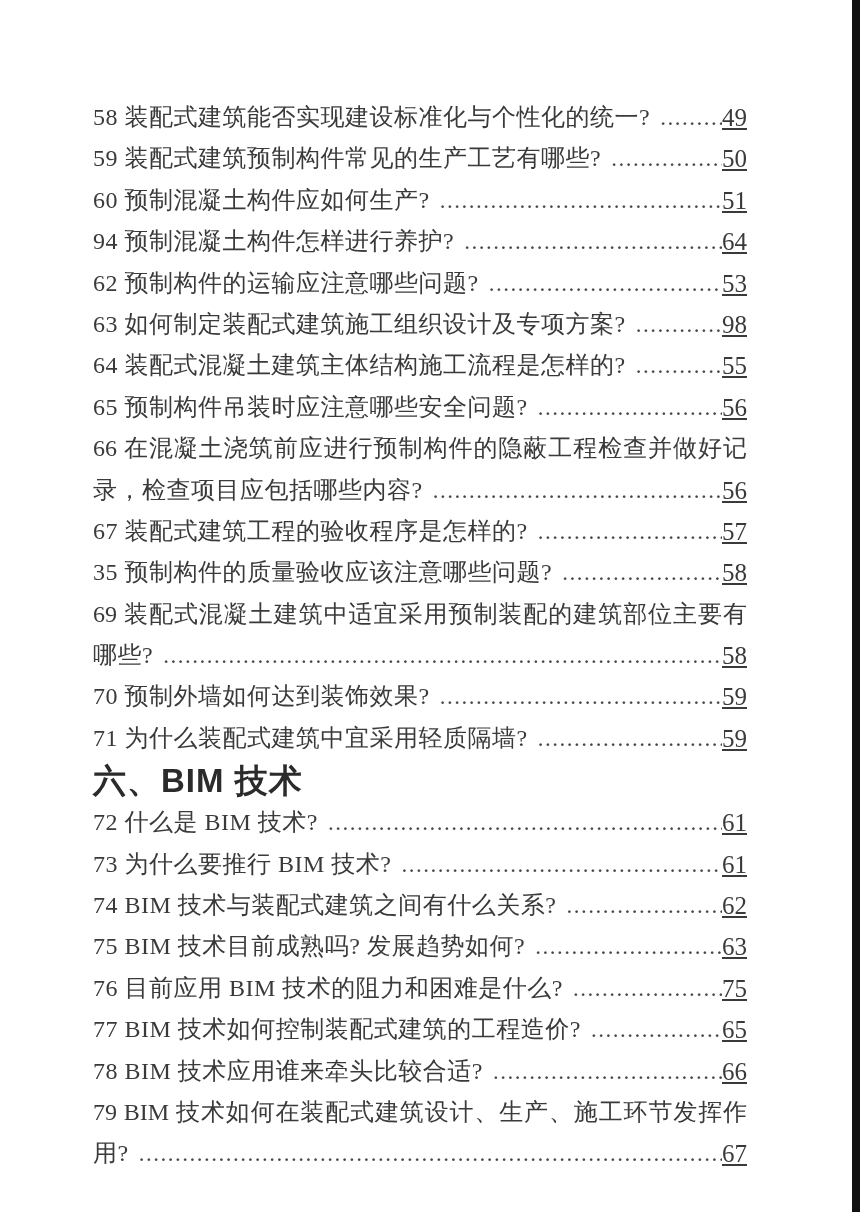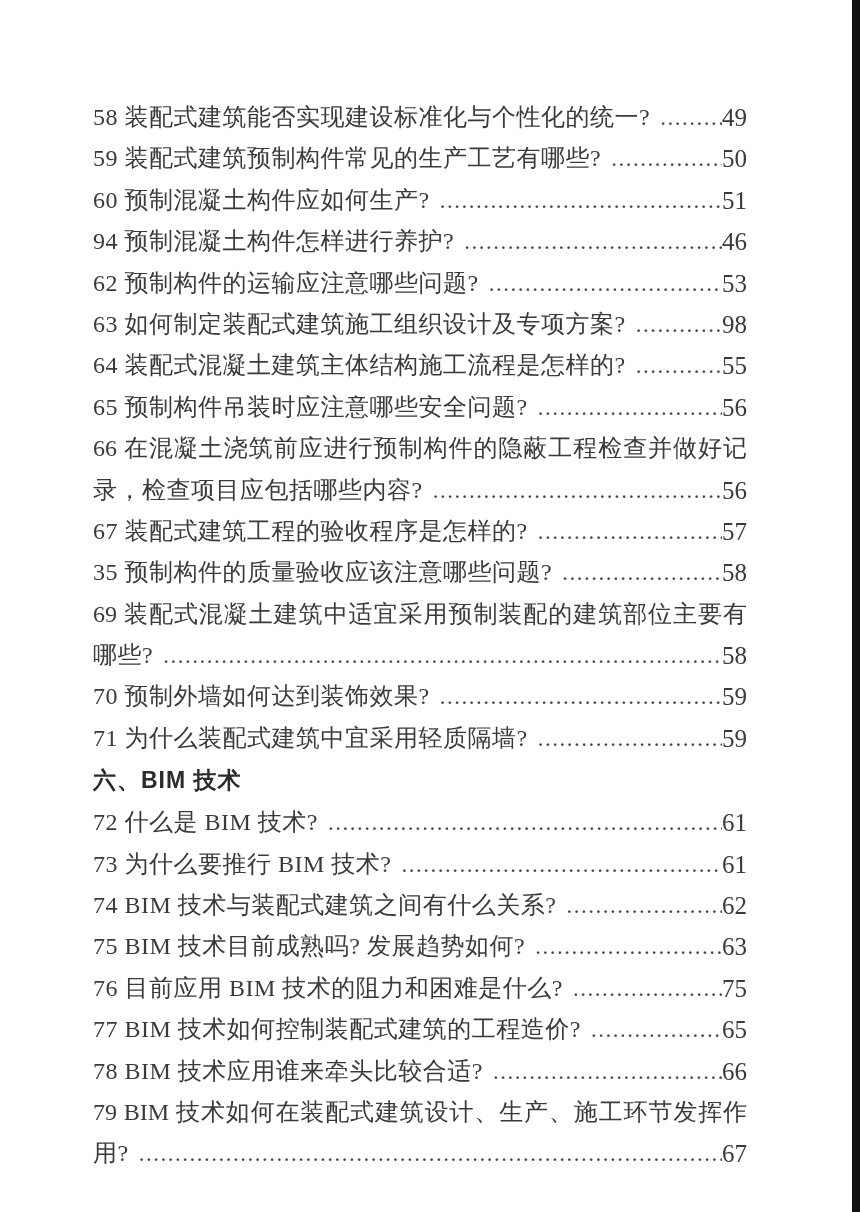--- a/index.html
+++ b/index.html
@@ -52,36 +52,37 @@
   }
   .ldr::after {
     content: "......................................................................................................................................";
     font-size: 23px;
     letter-spacing: 1.5px;
     color: #474747;
   }
   .num {
     flex: 0 0 auto;
     font-size: 25px;
+    text-decoration: underline;
   }
   
   .l1 {
     height: 41.4px;
     line-height: 41.4px;
     font-size: 24px;
     text-align: justify;
     text-align-last: justify;
     white-space: nowrap;
   }
   .section-heading {
     height: 43px;
     line-height: 43px;
     font-family: "Liberation Sans", "DejaVu Sans", sans-serif;
     font-weight: bold;
-    font-size: 23px;
+    font-size: 33px;
     color: #2b2b2b;
     letter-spacing: 1px;
   }
 </style>
 </head>
 <body>
 
 <div class="page">
   <div class="content">
 
@@ -96,21 +97,21 @@
       <span class="num">50</span>
     </div>
     <div class="row">
       <span class="txt">60 预制混凝土构件应如何生产?</span>
       <span class="ldr"></span>
       <span class="num">51</span>
     </div>
     <div class="row">
       <span class="txt">94 预制混凝土构件怎样进行养护?</span>
       <span class="ldr"></span>
-      <span class="num">46</span>
+      <span class="num">64</span>
     </div>
     <div class="row">
       <span class="txt">62 预制构件的运输应注意哪些问题?</span>
       <span class="ldr"></span>
       <span class="num">53</span>
     </div>
     <div class="row">
       <span class="txt">63 如何制定装配式建筑施工组织设计及专项方案?</span>
       <span class="ldr"></span>
       <span class="num">98</span>

